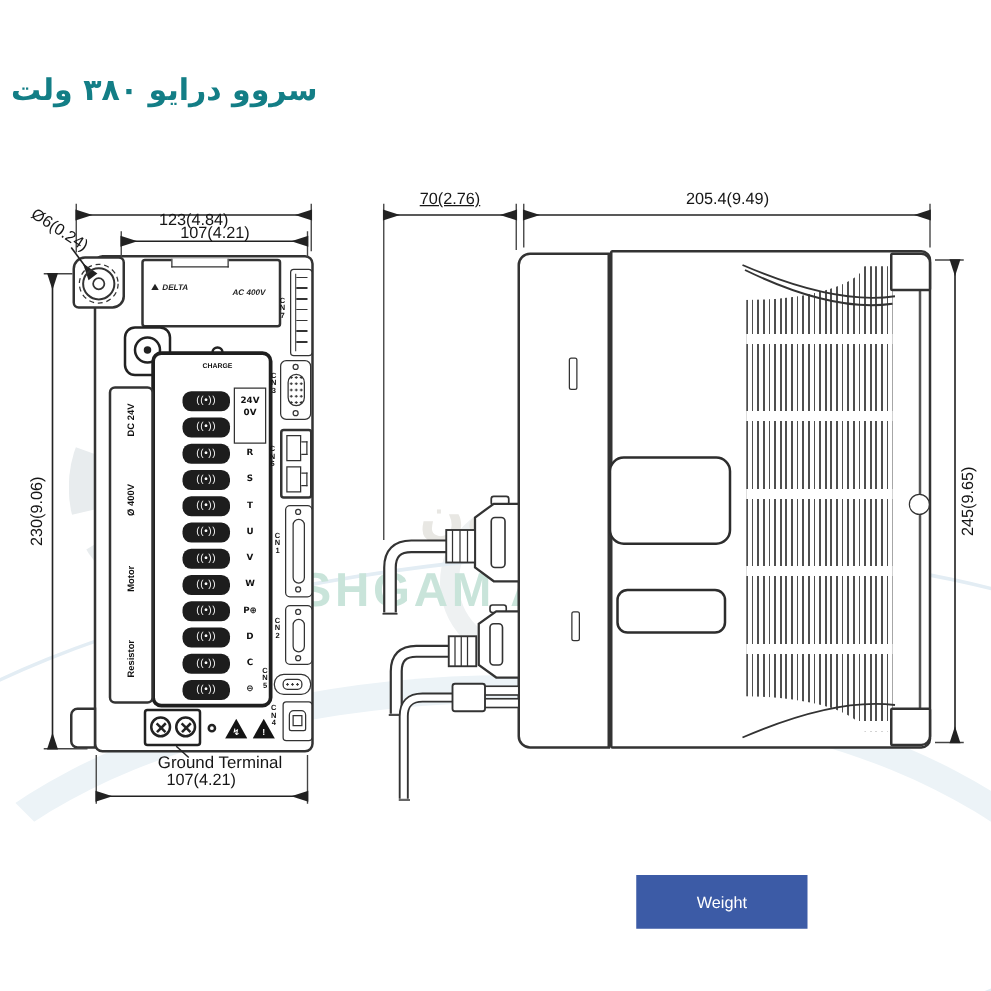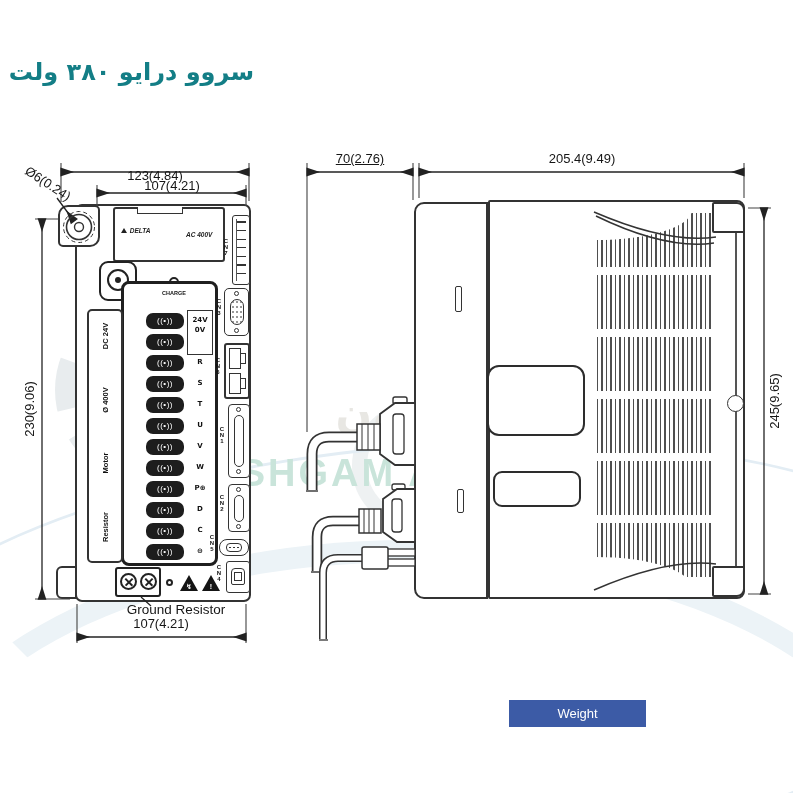--- a/index.html
+++ b/index.html
@@ -253,22 +253,22 @@
       <rect x="386" y="559" width="29" height="7" stroke-width="1.3"></rect>
       <rect x="362" y="547" width="26" height="22" rx="2" stroke-width="1.5"></rect>
     </g>
   </svg>
 
   <div class="abs txt dim" style="left:95px;top:168px;width:120px;">123(4.84)</div>
   <div class="abs txt dim" style="left:112px;top:178px;width:120px;">107(4.21)</div>
   <div class="abs txt dim rot" style="left:29px;top:409px;">230(9.06)</div>
   <div class="abs txt dim" style="left:8px;top:176px;width:80px;transform:rotate(33deg);">Ø6(0.24)</div>
   <div class="abs txt dim" style="left:101px;top:616px;width:120px;">107(4.21)</div>
-  <div class="abs txt" style="left:103px;top:602px;width:146px;text-align:center;font-size:13.5px;color:#161616;white-space:nowrap;">Ground Resistor</div>
+  <div class="abs txt" style="left:103px;top:602px;width:146px;text-align:center;font-size:13.5px;color:#161616;white-space:nowrap;">Ground Terminal</div>
   <div class="abs txt dim" style="left:300px;top:151px;width:120px;text-decoration:underline;">70(2.76)</div>
   <div class="abs txt dim" style="left:522px;top:151px;width:120px;">205.4(9.49)</div>
   <div class="abs txt dim rot" style="left:774px;top:401px;">245(9.65)</div>
 
   <div class="abs txt" style="left:509px;top:700px;width:137px;">
-    <div class="weight-header" style="height:27px;">Weight</div>
+    <div class="weight-header" style="height:43px;">Weight</div>
   </div>
 
 </div>
 
 </body></html>

